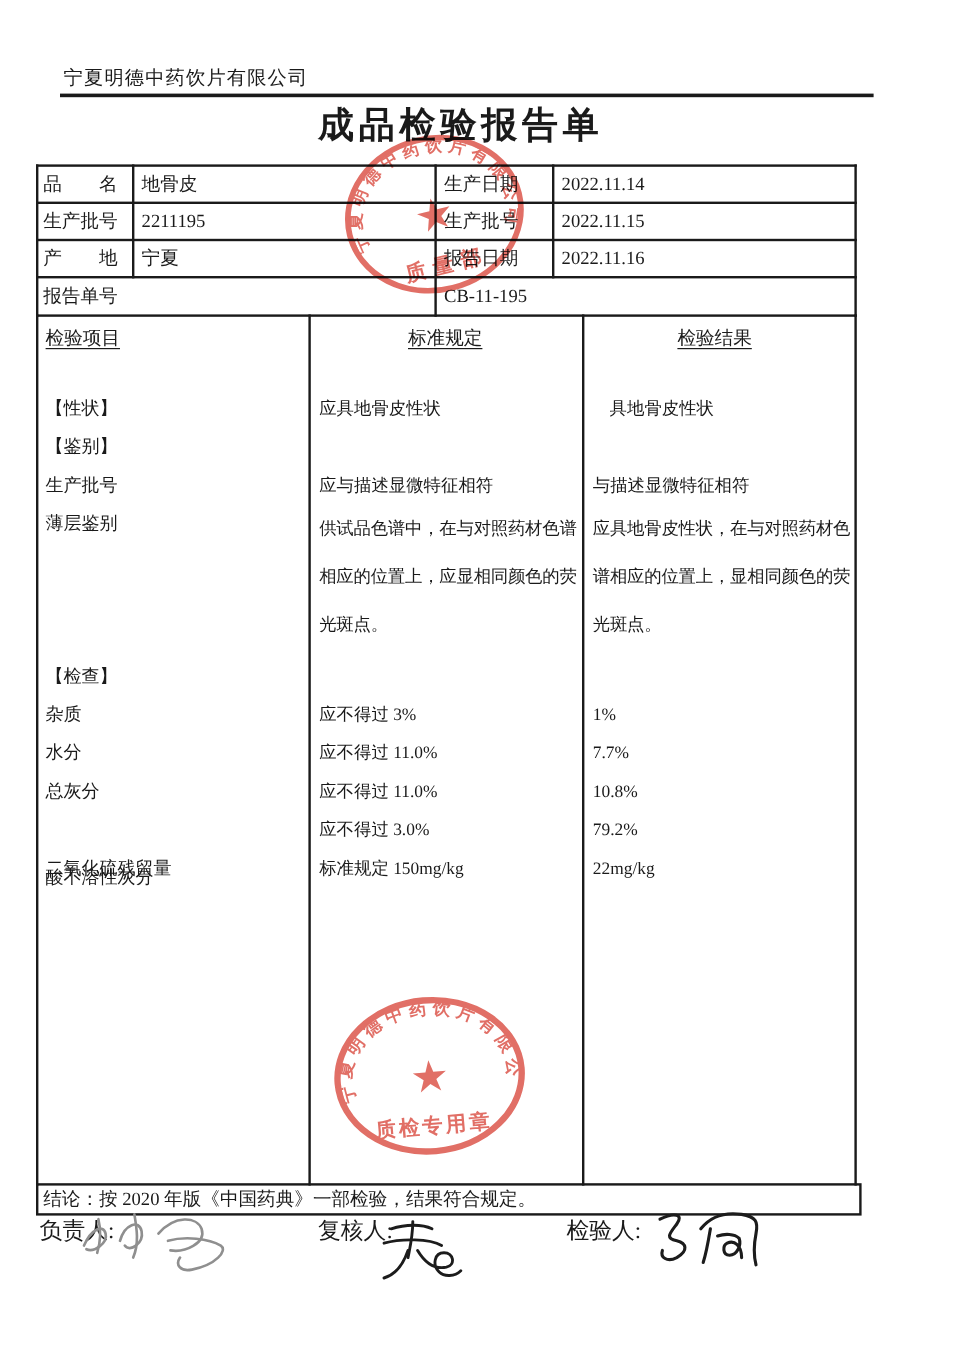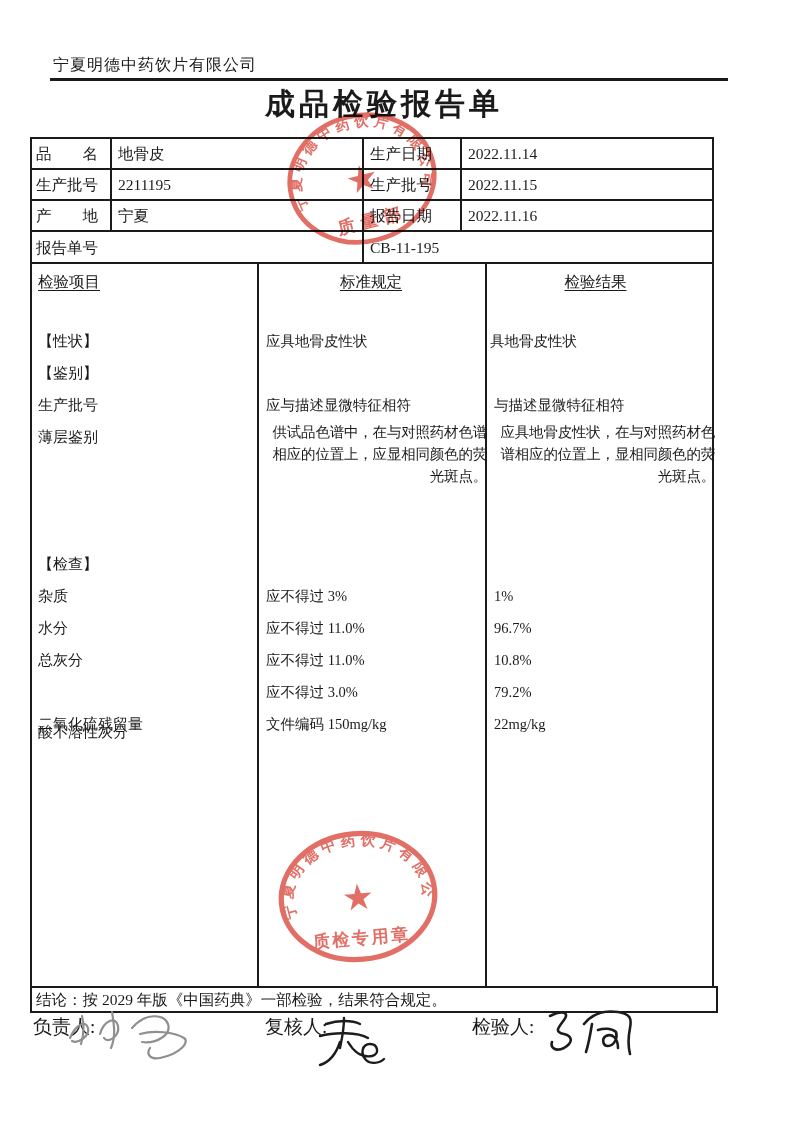--- a/index.html
+++ b/index.html
@@ -17,22 +17,22 @@
          font-size:30px; font-weight:bold; letter-spacing:4px;}
   
   .hline{height:2px; background:#1a1a1a;}
   .vline{width:2px; background:#1a1a1a;}
   .cell{height:22px; line-height:22px; font-size:15.5px; white-space:nowrap;}
   
   .colhead{font-size:15.5px;}
   .colhead span{text-decoration:underline; text-underline-offset:3px;}
   .bodyline{height:22px; line-height:22px; font-size:14.5px; white-space:nowrap;}
   .item{font-size:15px;}
-  .par{width:221px; line-height:22px; font-size:14.5px;
-       word-break:break-all; letter-spacing:-0.2px;text-align:right;}
+  .par{width:221px; line-height:40px; font-size:14.5px;
+       word-break:break-all; letter-spacing:-0.2px;}
   
   .conclusion{left:30px; top:986px; width:680px; height:23px;
       border:2px solid #1a1a1a; font-size:15.5px; line-height:23px; padding-left:4px;
       white-space:nowrap;}
   .sign-label{font-size:19px; height:22px; line-height:22px;}
   
   .stamp{mix-blend-mode:multiply; opacity:0.85;}
 </style>
 </head>
 <body>
@@ -95,33 +95,33 @@
     <div class="abs bodyline item" style="left:38px;top:721px">酸不溶性灰分</div>
     <div class="abs bodyline item" style="left:38px;top:713px">二氧化硫残留量</div>
 
     <div class="abs bodyline" style="left:266px;top:330px">应具地骨皮性状</div>
     <div class="abs bodyline" style="left:266px;top:394px">应与描述显微特征相符</div>
     <div class="abs par" style="left:266px;top:421px">供试品色谱中，在与对照药材色谱相应的位置上，应显相同颜色的荧光斑点。</div>
     <div class="abs bodyline" style="left:266px;top:585px">应不得过 3%</div>
     <div class="abs bodyline" style="left:266px;top:617px">应不得过 11.0%</div>
     <div class="abs bodyline" style="left:266px;top:649px">应不得过 11.0%</div>
     <div class="abs bodyline" style="left:266px;top:681px">应不得过 3.0%</div>
-    <div class="abs bodyline" style="left:266px;top:713px">文件编码 150mg/kg</div>
+    <div class="abs bodyline" style="left:266px;top:713px">标准规定 150mg/kg</div>
 
-    <div class="abs bodyline" style="left:490px;top:330px">具地骨皮性状</div>
+    <div class="abs bodyline" style="left:508px;top:330px">具地骨皮性状</div>
     <div class="abs bodyline" style="left:494px;top:394px">与描述显微特征相符</div>
     <div class="abs par" style="left:494px;top:421px">应具地骨皮性状，在与对照药材色谱相应的位置上，显相同颜色的荧光斑点。</div>
     <div class="abs bodyline" style="left:494px;top:585px">1%</div>
-    <div class="abs bodyline" style="left:494px;top:617px">96.7%</div>
+    <div class="abs bodyline" style="left:494px;top:617px">7.7%</div>
     <div class="abs bodyline" style="left:494px;top:649px">10.8%</div>
     <div class="abs bodyline" style="left:494px;top:681px">79.2%</div>
     <div class="abs bodyline" style="left:494px;top:713px">22mg/kg</div>
   </div>
 
-  <div class="abs conclusion"><span>结论：</span><span>按 2029 年版《中国药典》一部检验，结果符合规定。</span></div>
+  <div class="abs conclusion"><span>结论：</span><span>按 2020 年版《中国药典》一部检验，结果符合规定。</span></div>
 
   <div class="abs sign-label" style="left:33px;top:1016px">负责人:</div>
   <div class="abs sign-label" style="left:265px;top:1016px">复核人:</div>
   <div class="abs sign-label" style="left:472px;top:1016px">检验人:</div>
 
   <svg class="abs" style="left:62px;top:1004px" width="140" height="60" viewBox="0 0 140 60">
     <g fill="none" stroke="#8f8f8f" stroke-width="2.2" stroke-linecap="round">
       <path d="M8,34 C14,20 24,16 26,24 C28,32 16,40 10,37"></path>
       <path d="M20,12 C22,20 22,30 19,40"></path>
       <path d="M38,30 C42,16 54,12 56,22 C58,32 46,40 42,34"></path>

